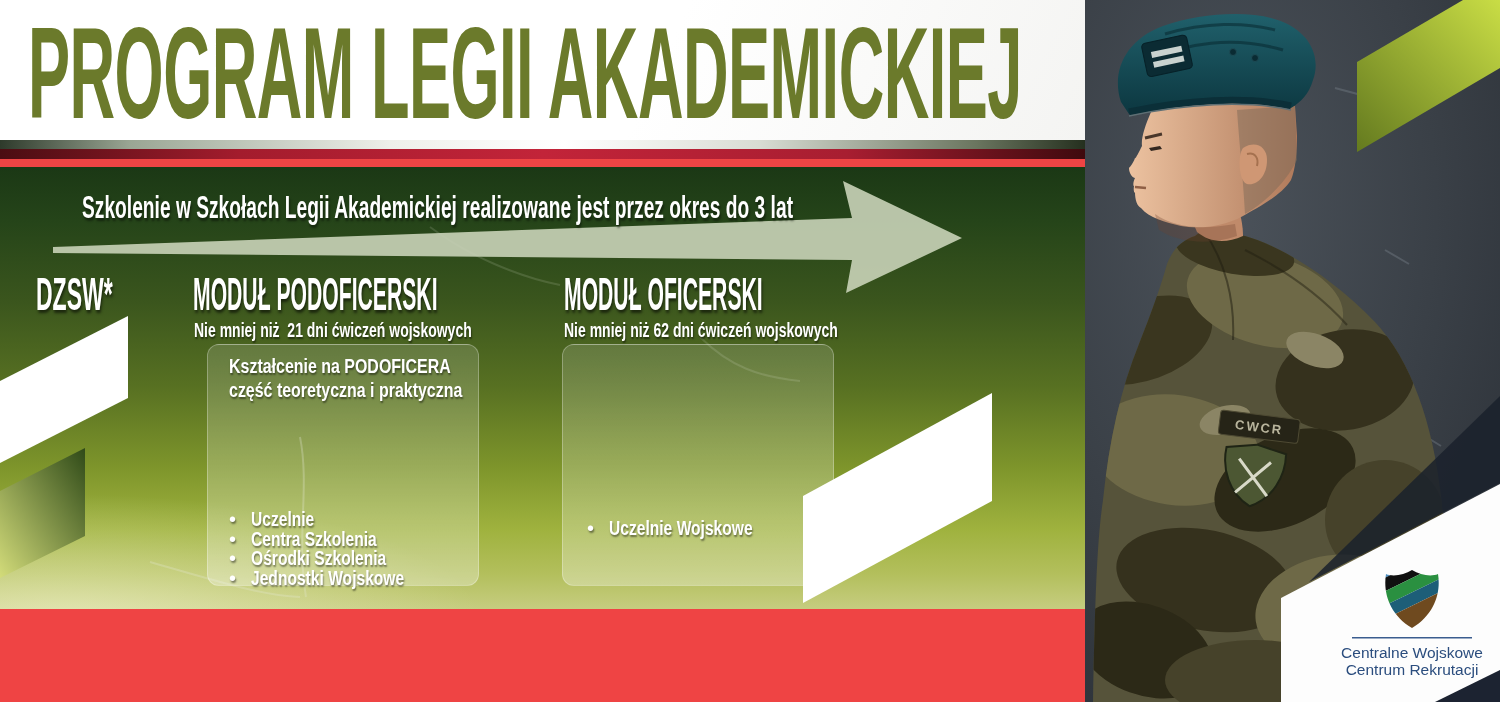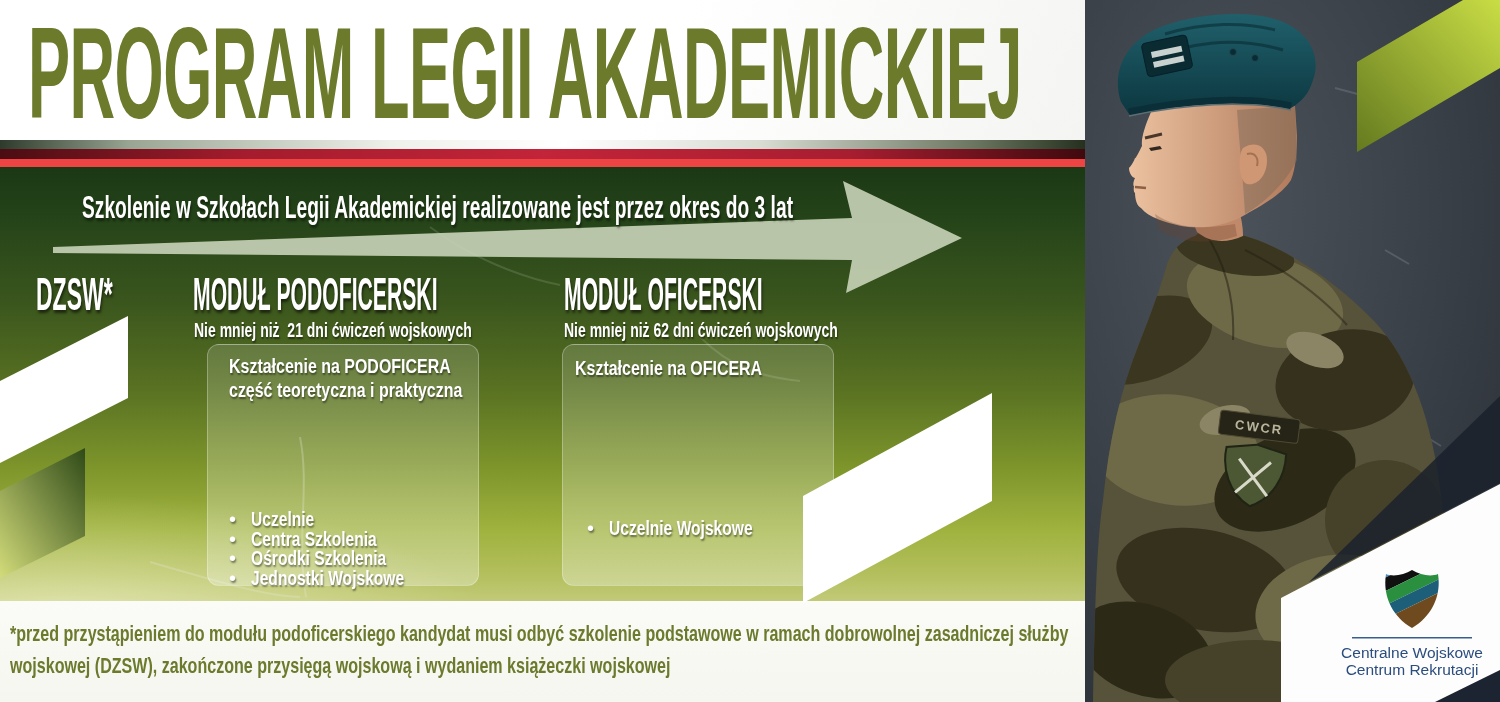--- a/index.html
+++ b/index.html
@@ -125,40 +125,33 @@
             <span class="bl">Ośrodki Szkolenia</span>
           </div>
         <div class="bullet">
             <span class="dot">•</span>
             <span class="bl">Jednostki Wojskowe</span>
           </div>
       </div>
     </div>
 
     <div class="abs box box2">
-      <div class="para p-top">
-        <div class="ln">Kształcenie na OFICERA</div>
-      </div>
       <div class="bullets">
         <div class="bullet">
             <span class="dot">•</span>
             <span class="bl">Uczelnie Wojskowe</span>
           </div>
       </div>
     </div>
 
     <svg class="abs over" width="1085" height="442" viewBox="0 0 1085 442" style="pointer-events:none">
       <polygon points="803,329 992,226 992,334 803,436" fill="#ffffff"></polygon>
     </svg>
   </div>
 
-  <div class="abs footer">
-    <div class="fline f1">*przed przystąpieniem do modułu podoficerskiego kandydat musi odbyć szkolenie podstawowe w ramach dobrowolnej zasadniczej służby</div>
-    <div class="fline f2">wojskowej (DZSW), zakończone przysięgą wojskową i wydaniem książeczki wojskowej</div>
-  </div>
 
   <div class="abs photo">
     <svg width="415" height="702" viewBox="0 0 415 702">
       <defs>
         <radialGradient id="pbg" cx="0.35" cy="0.3" r="1.1">
           <stop offset="0" stop-color="#4b525a"></stop>
           <stop offset="0.45" stop-color="#3a4047"></stop>
           <stop offset="0.8" stop-color="#2c3138"></stop>
           <stop offset="1" stop-color="#23272e"></stop>
         </radialGradient>

